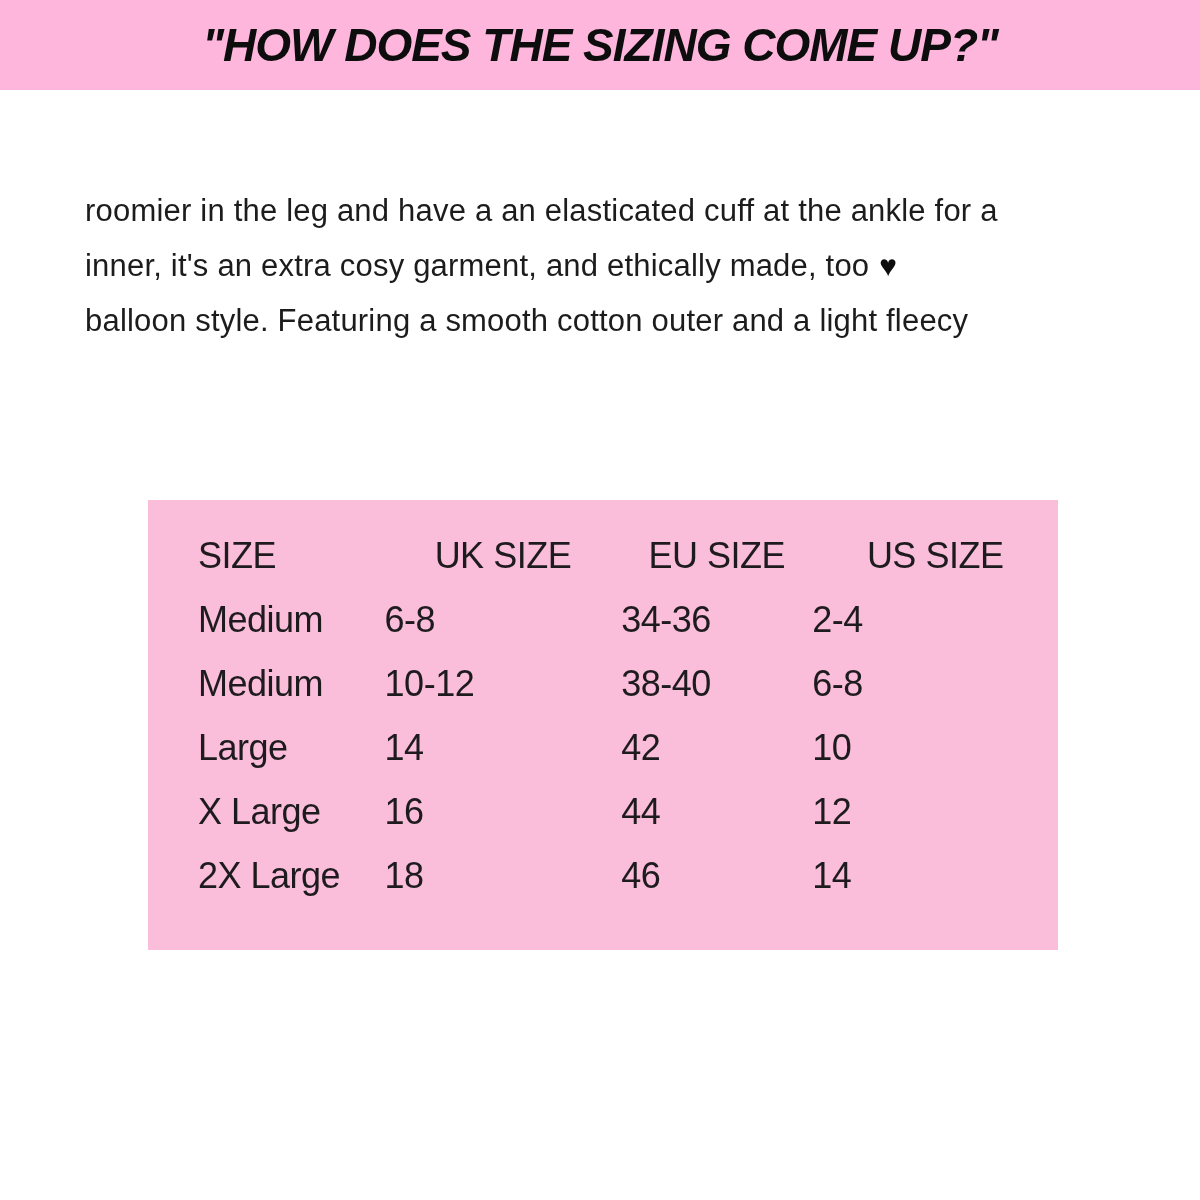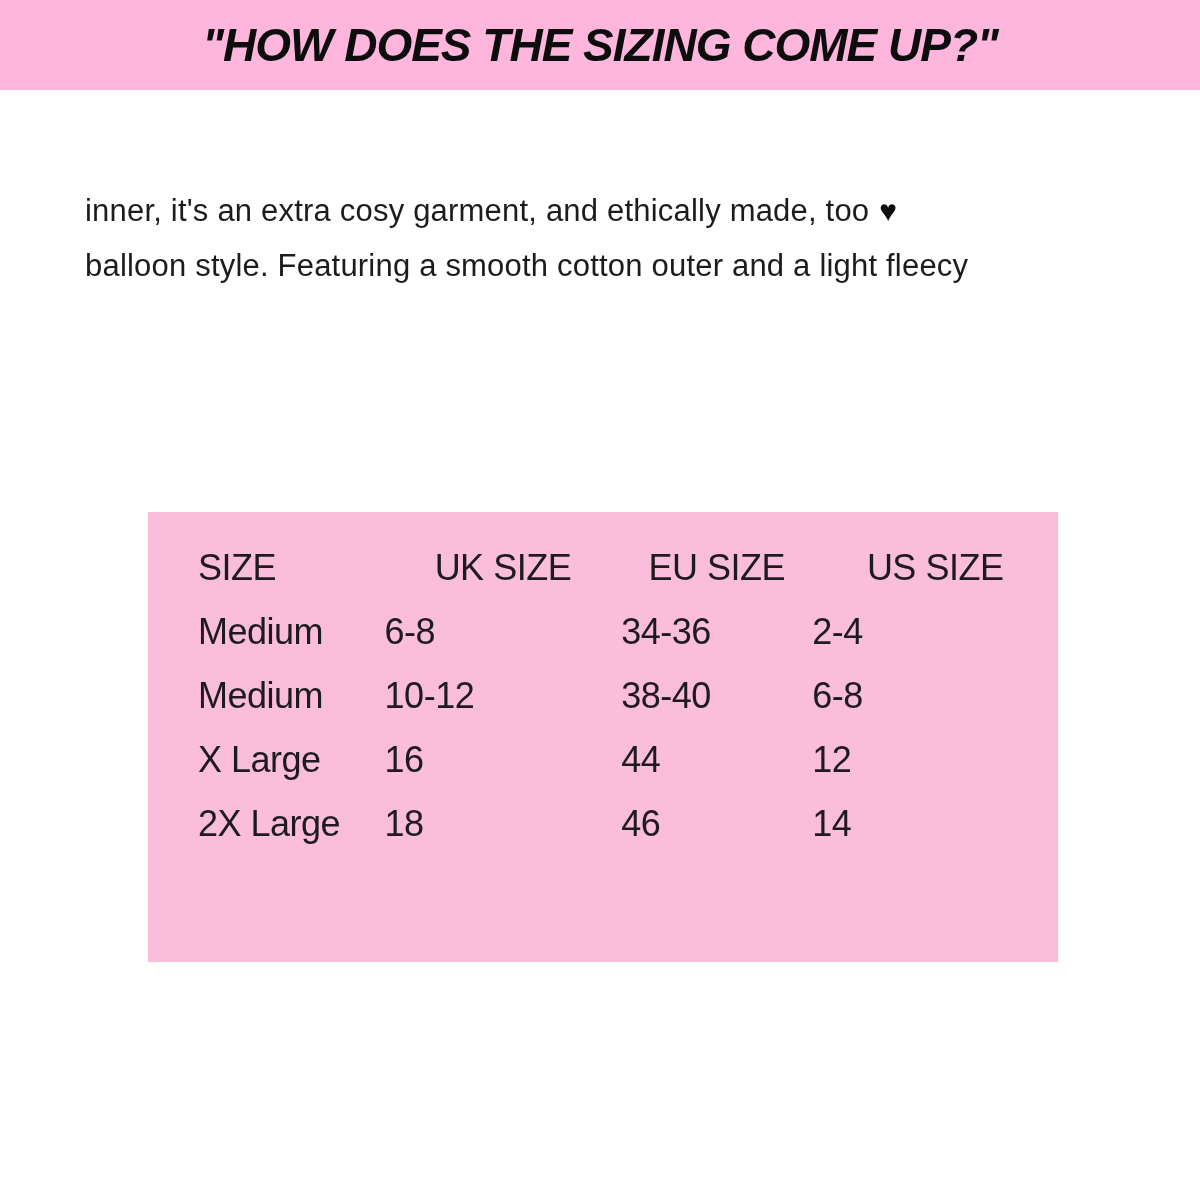--- a/index.html
+++ b/index.html
@@ -40,21 +40,21 @@
     white-space: nowrap;
   }
   .heart {
     font-size: 30px;
     margin-left: 10px;
     color: #0d0d0d;
   }
   .size-chart {
     position: absolute;
     left: 148px;
-    top: 512px;
+    top: 500px;
     width: 910px;
     height: 450px;
     padding-top: 24px;
   }
   table.size-table {
     width: 100%;
     border-collapse: collapse;
     table-layout: fixed;
     color: #1e1b1e;
   }
@@ -78,20 +78,21 @@
   }
 </style>
 </head>
 <body>
 
 <div class="banner" style="background: rgb(254, 182, 221);">
   <div class="banner-title">"HOW DOES THE SIZING COME UP?"</div>
 </div>
 
 <div class="description">
+  <div class="line">roomier in the leg and have a an elasticated cuff at the ankle for a</div>
   <div class="line">
     <span>inner, it's an extra cosy garment, and ethically made, too</span><span class="heart">♥</span>
   </div>
   <div class="line">balloon style. Featuring a smooth cotton outer and a light fleecy</div>
 </div>
 
 <div class="size-chart" style="background: rgb(250, 189, 218);">
   <table class="size-table">
     <colgroup>
       <col class="c1">
@@ -114,20 +115,26 @@
         <td>34-36</td>
         <td>2-4</td>
       </tr>
       <tr>
         <td>Medium</td>
         <td>10-12</td>
         <td>38-40</td>
         <td>6-8</td>
       </tr>
       <tr>
+        <td>Large</td>
+        <td>14</td>
+        <td>42</td>
+        <td>10</td>
+      </tr>
+      <tr>
         <td>X Large</td>
         <td>16</td>
         <td>44</td>
         <td>12</td>
       </tr>
       <tr>
         <td>2X Large</td>
         <td>18</td>
         <td>46</td>
         <td>14</td>

